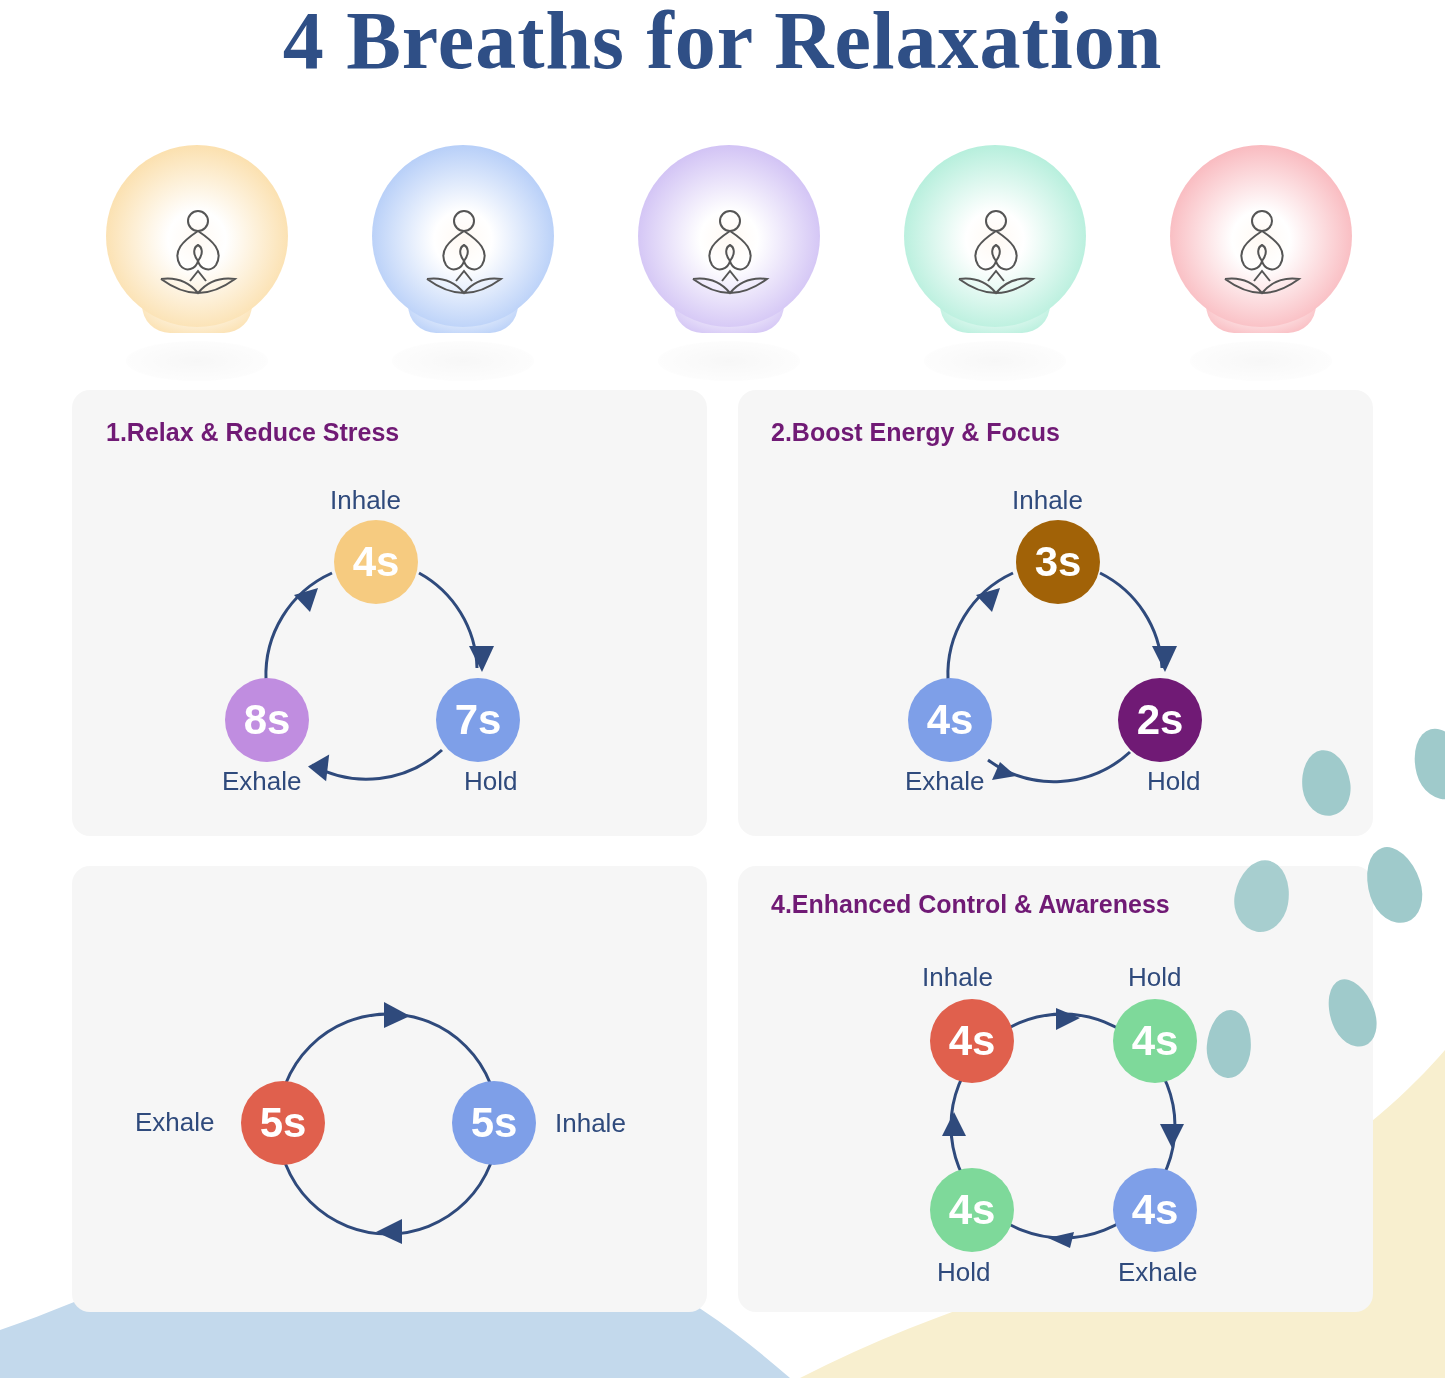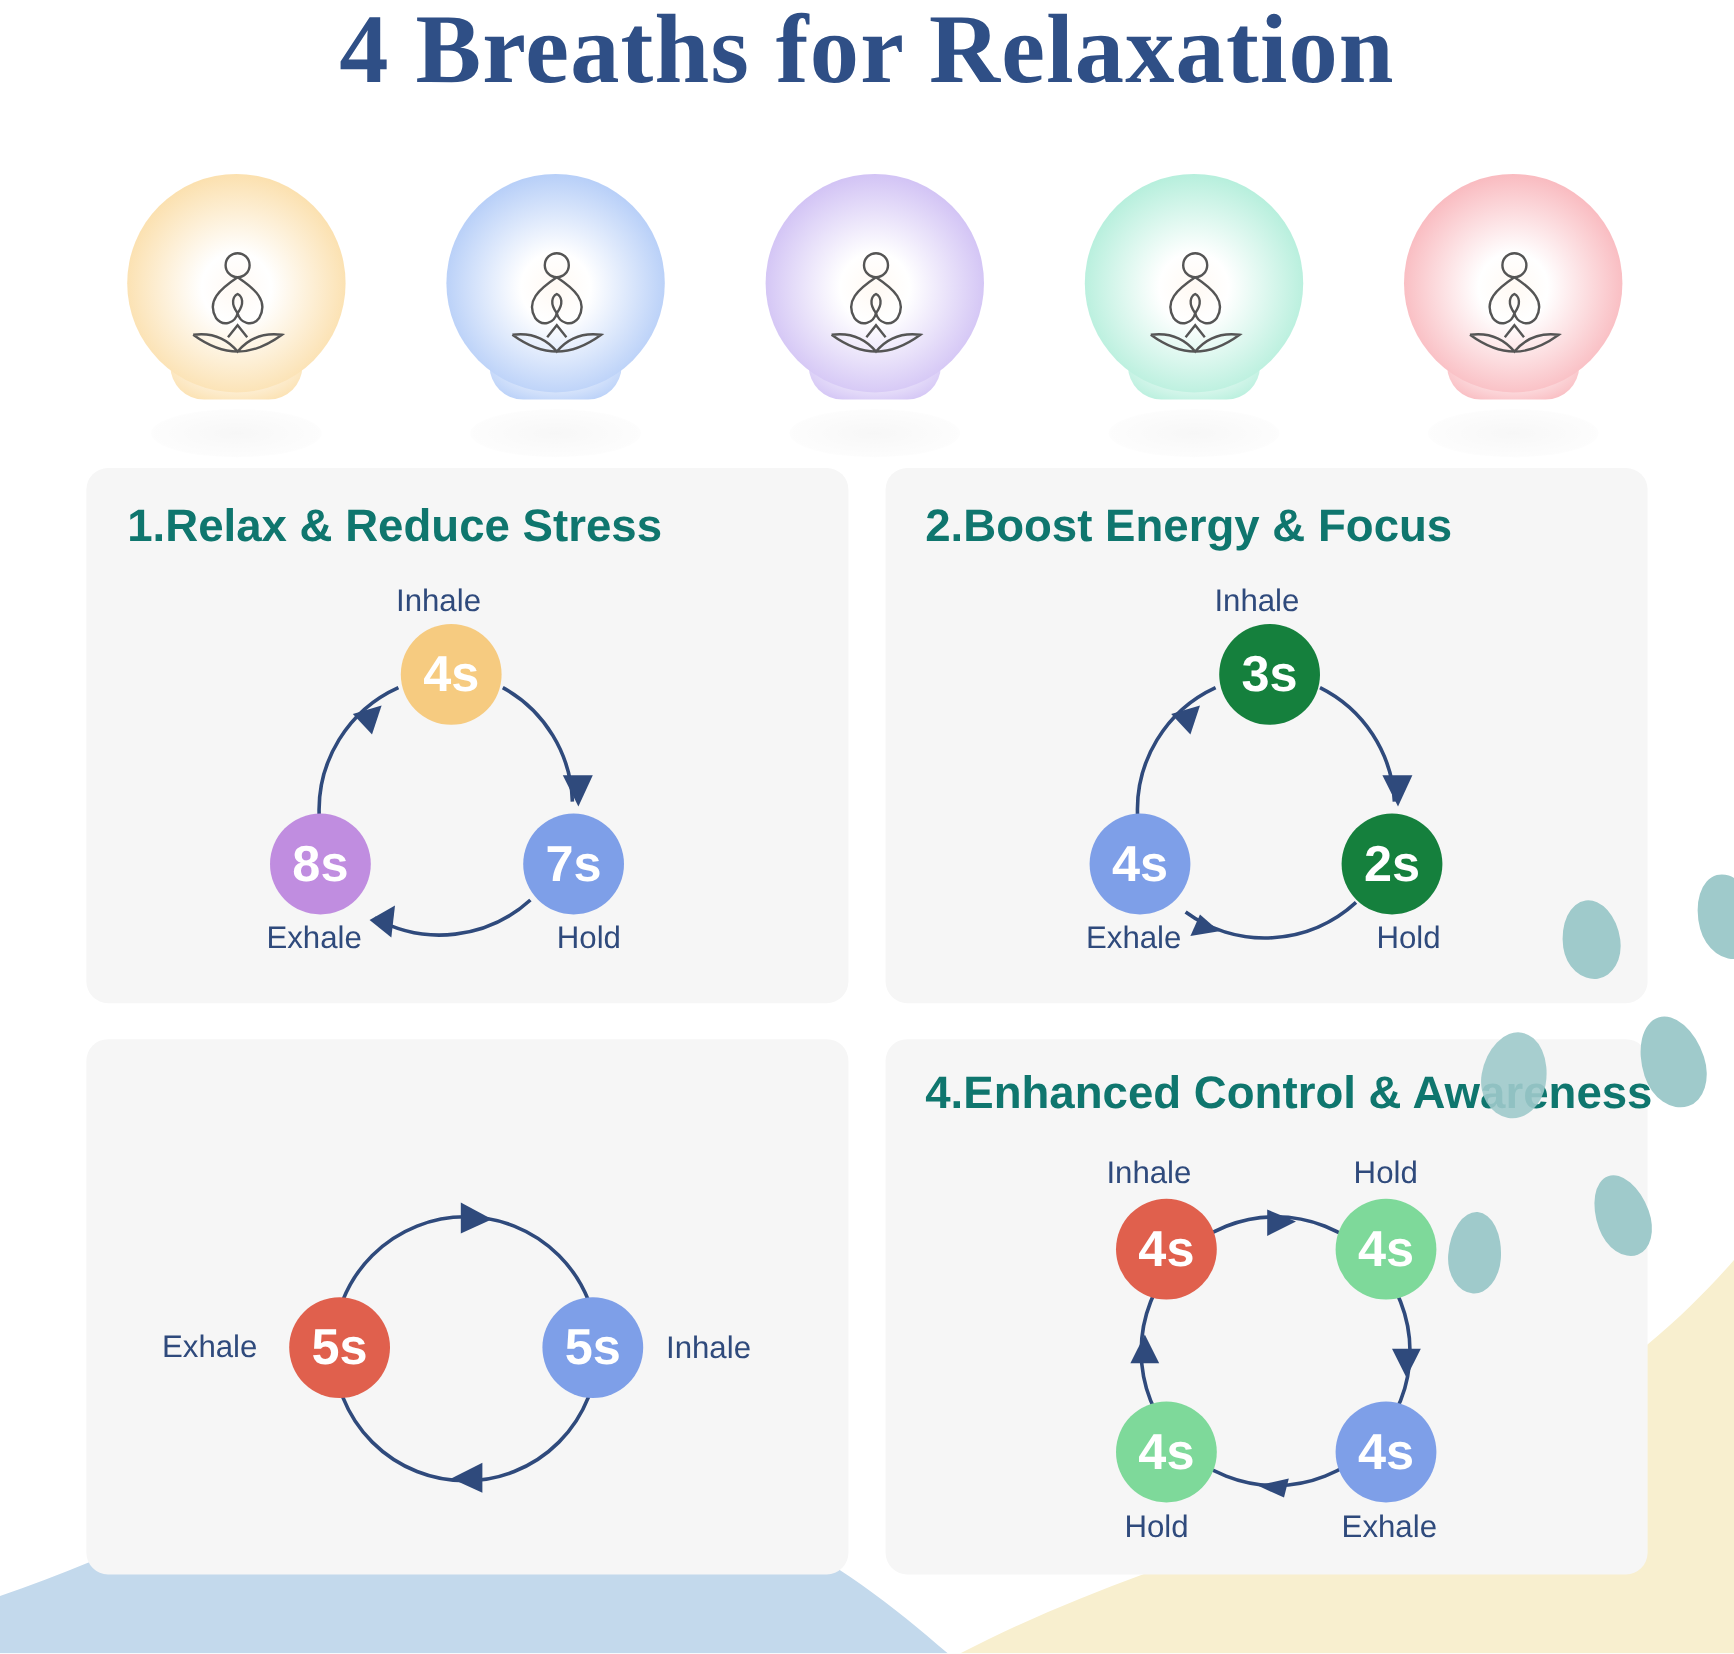--- a/index.html
+++ b/index.html
@@ -4,21 +4,21 @@
 <style>
   html,body{margin:0;padding:0;}
   body{width:1445px;height:1378px;position:relative;overflow:hidden;background:#ffffff;font-family:"Liberation Sans",sans-serif;}
   .title{position:absolute;left:0;top:-6px;width:1445px;text-align:center;font-family:"Liberation Serif",serif;font-weight:bold;font-size:82px;color:#2f4f86;letter-spacing:1px;transform:scaleX(1.0);}
   .orb{position:absolute;top:145px;width:182px;height:190px;}
   .orb .ball{position:absolute;left:0;top:0;width:182px;height:182px;border-radius:50%;}
   .orb .base{position:absolute;left:36px;top:160px;width:110px;height:28px;border-radius:0 0 55px 55px;}
   .orb svg{position:absolute;left:52px;top:62px;}
   .orb .refl{position:absolute;left:20px;top:196px;width:142px;height:40px;border-radius:50%;background:radial-gradient(ellipse,rgba(0,0,0,0.03),rgba(0,0,0,0));}
   .card{position:absolute;background:#f6f6f6;border-radius:18px;}
-  .card-title{position:absolute;font-size:38px;font-weight:bold;color:#0f766e;white-space:nowrap;}
+  .card-title{position:absolute;font-size:25px;font-weight:bold;color:#701a75;white-space:nowrap;}
   .node{position:absolute;width:84px;height:84px;border-radius:50%;color:#fff;font-size:42px;font-weight:bold;display:flex;align-items:center;justify-content:center;}
   .lbl{position:absolute;font-size:26px;color:#2f4a7c;white-space:nowrap;}
   svg.ring{position:absolute;left:0;top:0;}
   .blob{position:absolute;background:#9fcacb;border-radius:50% 50% 48% 52% / 55% 55% 45% 45%;}
 </style>
 </head>
 <body>
 
 <div class="title">4 Breaths for Relaxation</div>
 
@@ -130,22 +130,22 @@
       <path d="M392,362 A112,112 0 0 1 250,370"></path>
       <path d="M210,290 A112,112 0 0 1 275,183"></path>
     </g>
     <g fill="#2f4a7c">
       <polygon points="414,256 439,256 427,282"></polygon>
       <polygon points="262,372 278,386 254,390"></polygon>
       <polygon points="238,205 262,198 254,222"></polygon>
     </g>
   </svg>
   <div class="lbl" style="left:274px;top:95px;">Inhale</div>
-  <div class="node" style="left: 278px; top: 130px; background: #15803d;">3s</div>
-  <div class="node" style="left: 380px; top: 288px; background: #15803d;">2s</div>
+  <div class="node" style="left: 278px; top: 130px; background: #a16207;">3s</div>
+  <div class="node" style="left: 380px; top: 288px; background: #701a75;">2s</div>
   <div class="lbl" style="left:409px;top:376px;">Hold</div>
   <div class="node" style="left: 170px; top: 288px; background: rgb(126, 159, 232);">4s</div>
   <div class="lbl" style="left:167px;top:376px;">Exhale</div>
 </div>
 
 <div class="card" style="left:72px;top:866px;width:635px;height:446px;">
   <svg class="ring" width="635" height="446">
     <circle cx="316" cy="258" r="110" fill="none" stroke="#2f4a7c" stroke-width="3"></circle>
     <g fill="#2f4a7c">
       <polygon points="312,136 338,150 312,162"></polygon>

